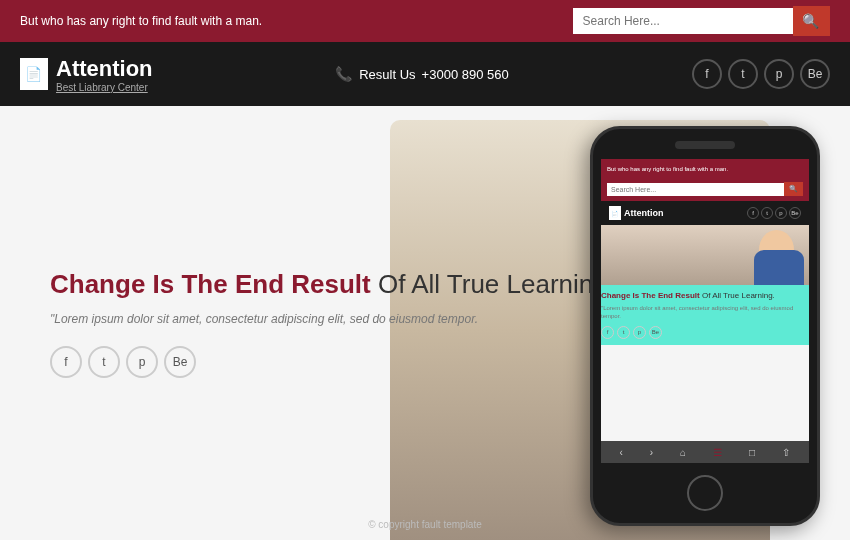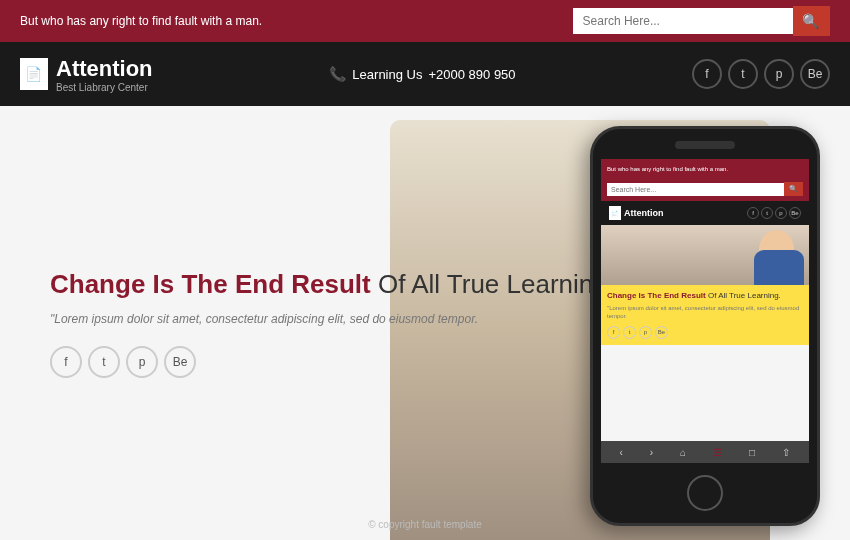--- a/index.html
+++ b/index.html
@@ -59,21 +59,21 @@
       width: 28px;
       height: 32px;
       background: #fff;
       display: flex;
       align-items: center;
       justify-content: center;
       font-size: 14px;
     }
     #logo-text { color: #fff; }
     #logo-title { font-size: 22px; font-weight: bold; }
-    #logo-subtitle { font-size: 10px; color: #aaa; display: block; }
+    #logo-subtitle { font-size: 10px; color: #aaa; display: block; text-decoration: underline; }
     #contact-info {
       color: #fff;
       font-size: 13px;
       display: flex;
       align-items: center;
       gap: 6px;
     }
     #phone-icon { font-size: 14px; }
     #social-icons {
       display: flex;
@@ -325,22 +325,22 @@
     #phone-child-body {
       position: absolute;
       top: 25px;
       right: 5px;
       width: 50px;
       height: 50px;
       background: #3a5fa0;
       border-radius: 10px 10px 0 0;
     }
     #phone-content {
-      padding: 6px 6px;
-      background: #fde047;
+      padding: 6px 0;
+      background: #5eead4;
     }
     #phone-hero-title {
       font-size: 8px;
       color: #333;
       margin-bottom: 4px;
     }
     #phone-hero-title-bold {
       color: #8b1a2f;
       font-weight: bold;
     }
@@ -410,22 +410,22 @@
 <div id="header">
   <div id="logo-area">
     <div id="logo-icon">📄</div>
     <div id="logo-text">
       <span id="logo-title">Attention</span>
       <span id="logo-subtitle">Best Liabrary Center</span>
     </div>
   </div>
   <div id="contact-info">
     <span id="phone-icon">📞</span>
-    <span>Learning Us</span>
-    <span>+2000 890 950</span>
+    <span>Result Us</span>
+    <span>+3000 890 560</span>
   </div>
   <div id="social-icons">
     <div class="social-btn">f</div>
     <div class="social-btn">t</div>
     <div class="social-btn">p</div>
     <div class="social-btn">Be</div>
   </div>
 </div>
 
 <div id="hero">

